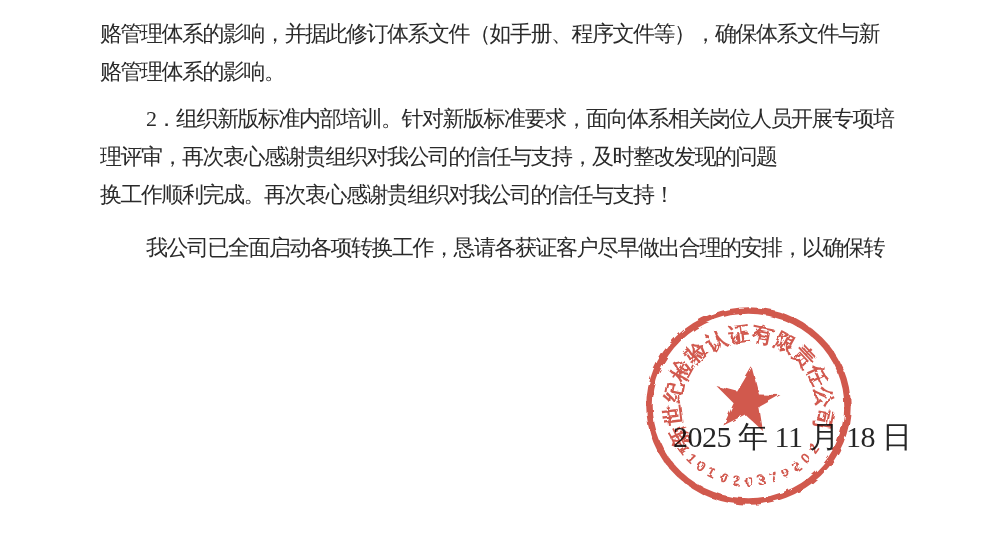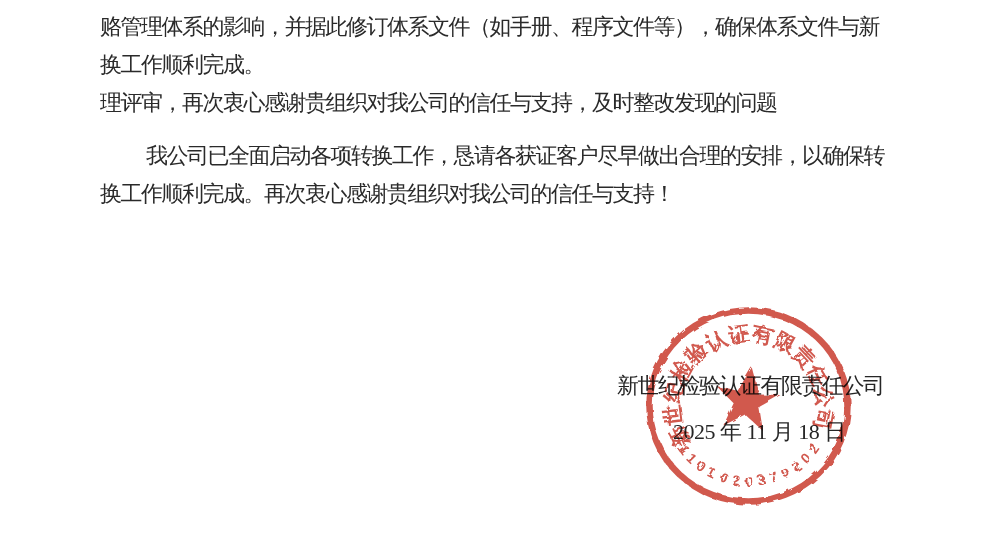--- a/index.html
+++ b/index.html
@@ -19,48 +19,48 @@
   .indent{padding-left:46px;}
   .gap-sm{margin-top:9px;}
   .gap-md{margin-top:14px;}
   .gap-lg{margin-top:15px;}
   .sig-company{
     position:absolute;left:617px;top:371px;
     color:#262626;font-size:22px;letter-spacing:-1.5px;white-space:nowrap;
   }
   .sig-date{
     position:absolute;left:673px;top:417px;
-    color:#262626;font-size:22px;letter-spacing:-0.5px;white-space:nowrap;
+    color:#262626;font-size:30px;letter-spacing:-0.5px;white-space:nowrap;
   }
   .seal{
     position:absolute;left:644px;top:306px;width:210px;height:200px;
     mix-blend-mode:multiply;opacity:0.85;
   }
   .seal svg{width:100%;height:100%;}
   .seal text{
     font-family:"Liberation Serif","DejaVu Serif",serif;
     text-anchor:middle;dominant-baseline:central;
   }
   .seal .arc-ch{font-size:21px;font-weight:600;}
   .seal .num-ch{font-size:14px;font-weight:700;font-family:"Liberation Sans","DejaVu Sans",sans-serif;}
 </style>
 </head>
 <body>
 
 <div class="page">
 
-  <div class="text-layer" style="margin-top:8px">
+  <div class="text-layer" style="margin-top:15px">
     <div class="line">赂管理体系的影响，并据此修订体系文件（如手册、程序文件等），确保体系文件与新</div>
-    <div class="line">换工作顺利完成。</div>
+    <div class="line">赂管理体系的影响。</div>
+    <div class="line indent gap-sm">2．组织新版标准内部培训。针对新版标准要求，面向体系相关岗位人员开展专项培</div>
     <div class="line">理评审，再次衷心感谢贵组织对我公司的信任与支持，及时整改发现的问题</div>
+    <div class="line">换工作顺利完成。再次衷心感谢贵组织对我公司的信任与支持！</div>
     <div class="line indent gap-lg">我公司已全面启动各项转换工作，恳请各获证客户尽早做出合理的安排，以确保转</div>
-    <div class="line">换工作顺利完成。再次衷心感谢贵组织对我公司的信任与支持！</div>
   </div>
 
-  <div class="sig-company">新世纪检验认证有限责任公司</div>
   <div class="sig-date">2025 年 11 月 18 日</div>
 
   <div class="seal">
     <svg viewBox="0 0 210 200" xmlns="http://www.w3.org/2000/svg">
       <defs>
         <filter id="rough" x="-15%" y="-15%" width="130%" height="130%">
           <feTurbulence type="fractalNoise" baseFrequency="0.11" numOctaves="2" seed="7" result="n"></feTurbulence>
           <feDisplacementMap in="SourceGraphic" in2="n" scale="4.5"></feDisplacementMap>
         </filter>
       </defs>

